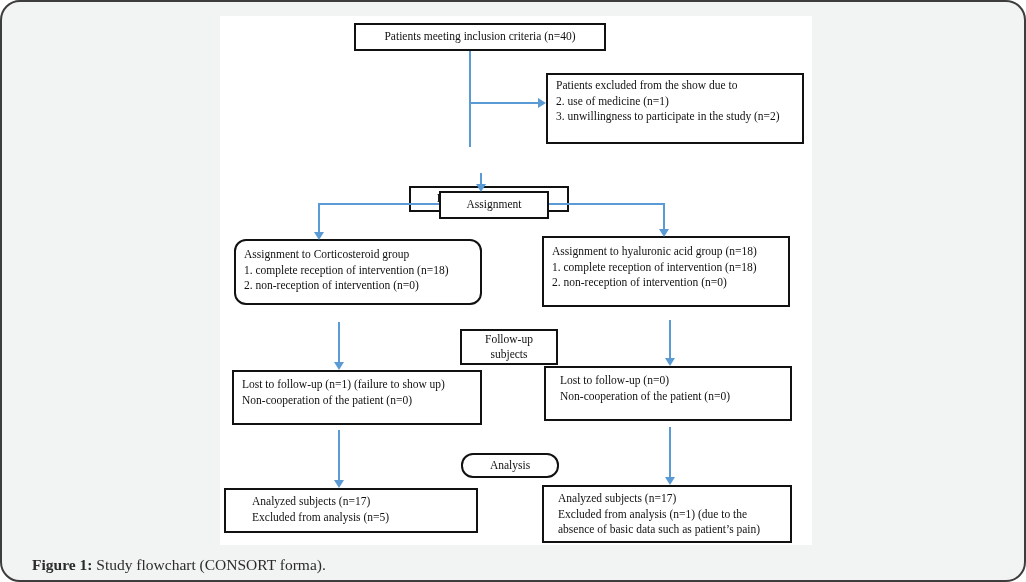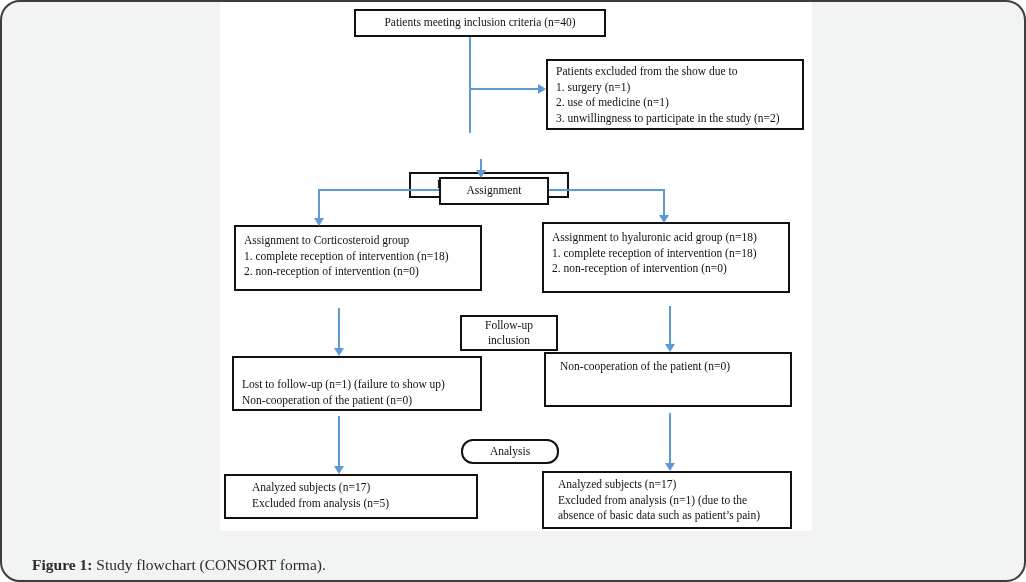--- a/index.html
+++ b/index.html
@@ -12,21 +12,21 @@
     position:relative;
     width:1026px;height:582px;
     box-sizing:border-box;
     background:var(--page-bg,#f2f3f3);
     border:2px solid var(--page-border,#3d3d3d);
     border-radius:20px;
     overflow:hidden;
   }
   .canvas{
     position:absolute;
-    left:218px;top:0;width:592px;height:529px;
+    left:218px;top:14px;width:592px;height:529px;
     background:var(--canvas-bg,#ffffff);
   }
   .box{
     position:absolute;
     box-sizing:border-box;
     background:#ffffff;
     border:2px solid var(--box-border,#111111);
     font-size:11.5px;
     line-height:15.5px;
     color:#111;
@@ -68,56 +68,56 @@
 <div class="page">
 
   <div class="canvas">
 
     <div class="box center" style="left:134px;top:7px;width:252px;height:28px;">
       <div>Patients meeting inclusion criteria (n=40)</div>
     </div>
 
     <div class="box" style="left:326px;top:57px;width:258px;height:71px;">
       <div>Patients excluded from the show due to</div>
-      <div>1. surgery (n=1)</div>
       <div>2. use of medicine (n=1)</div>
       <div>3. unwillingness to participate in the study (n=2)</div>
     </div>
 
     <div class="box center" style="left:189px;top:131px;width:160px;height:26px;margin-top:39px;">
       <div>Randomization (n=36)</div>
     </div>
 
     <div class="box center" style="left:219px;top:175px;width:110px;height:28px;">
       <div>Assignment</div>
     </div>
 
-    <div class="box" style="left:14px;top:223px;width:248px;height:66px;padding-top:6px;">
+    <div class="box" style="left:14px;top:223px;width:248px;height:66px;padding-top:6px;border-radius:12px;">
       <div>Assignment to Corticosteroid group</div>
       <div>1. complete reception of intervention (n=18)</div>
       <div>2. non-reception of intervention (n=0)</div>
     </div>
 
     <div class="box" style="left:322px;top:220px;width:248px;height:71px;padding-top:6px;">
       <div>Assignment to hyaluronic acid group (n=18)</div>
       <div>1. complete reception of intervention (n=18)</div>
       <div>2. non-reception of intervention (n=0)</div>
     </div>
 
     <div class="box center" style="left:240px;top:313px;width:98px;height:36px;text-align:right;">
       <div>Follow-up</div>
-      <div>inclusion</div>
+      <div>subjects</div>
     </div>
 
-    <div class="box" style="left:12px;top:354px;width:250px;height:55px;padding-top:19px;">
+    <div class="box" style="left:12px;top:354px;width:250px;height:55px;padding-top:5px;">
       <div>Lost to follow-up (n=1) (failure to show up)</div>
       <div>Non-cooperation of the patient (n=0)</div>
     </div>
 
     <div class="box" style="left:324px;top:350px;width:248px;height:55px;padding-top:5px;padding-left:14px;">
+      <div>Lost to follow-up (n=0)</div>
       <div>Non-cooperation of the patient (n=0)</div>
     </div>
 
     <div class="box center" style="left:241px;top:437px;width:98px;height:25px;border-radius:12px;">
       <div>Analysis</div>
     </div>
 
     <div class="box" style="left:4px;top:472px;width:254px;height:45px;padding-top:4px;padding-left:26px;">
       <div>Analyzed subjects (n=17)</div>
       <div>Excluded from analysis (n=5)</div>

